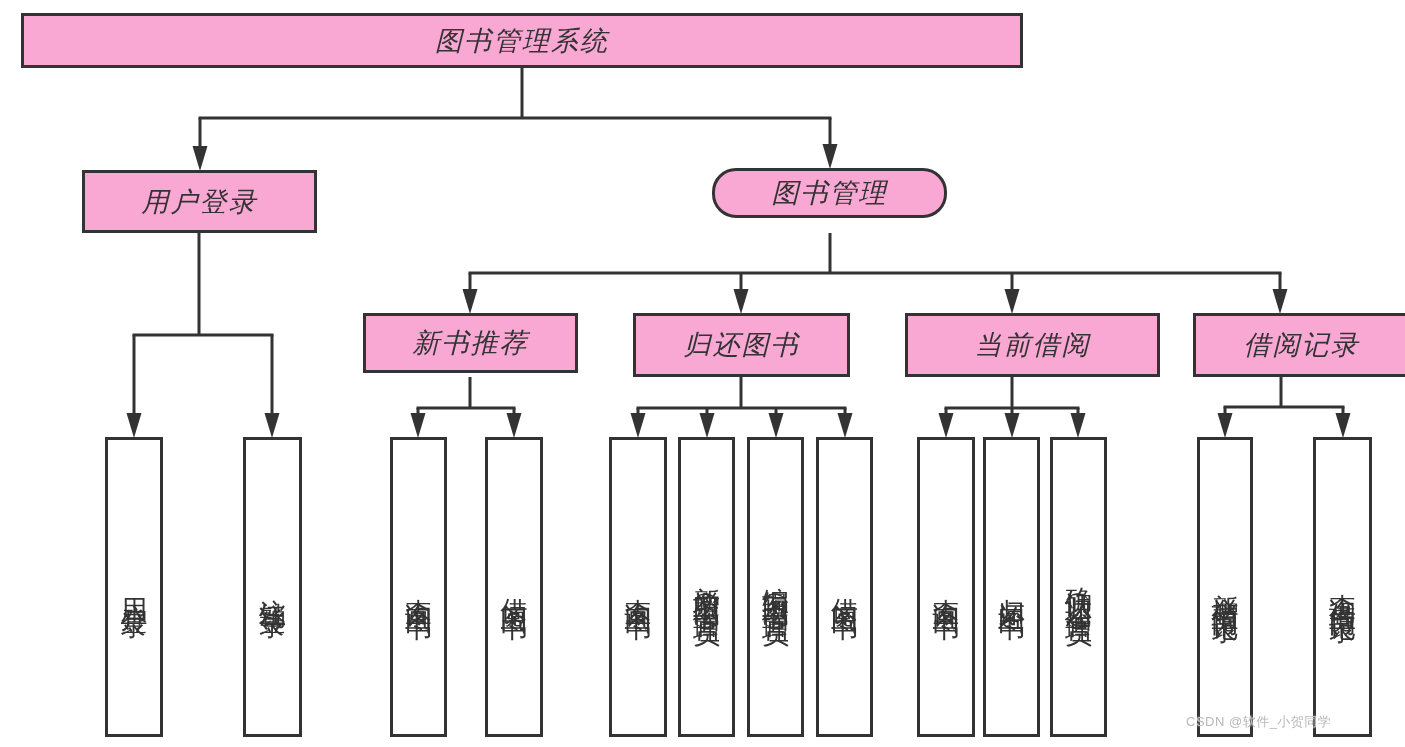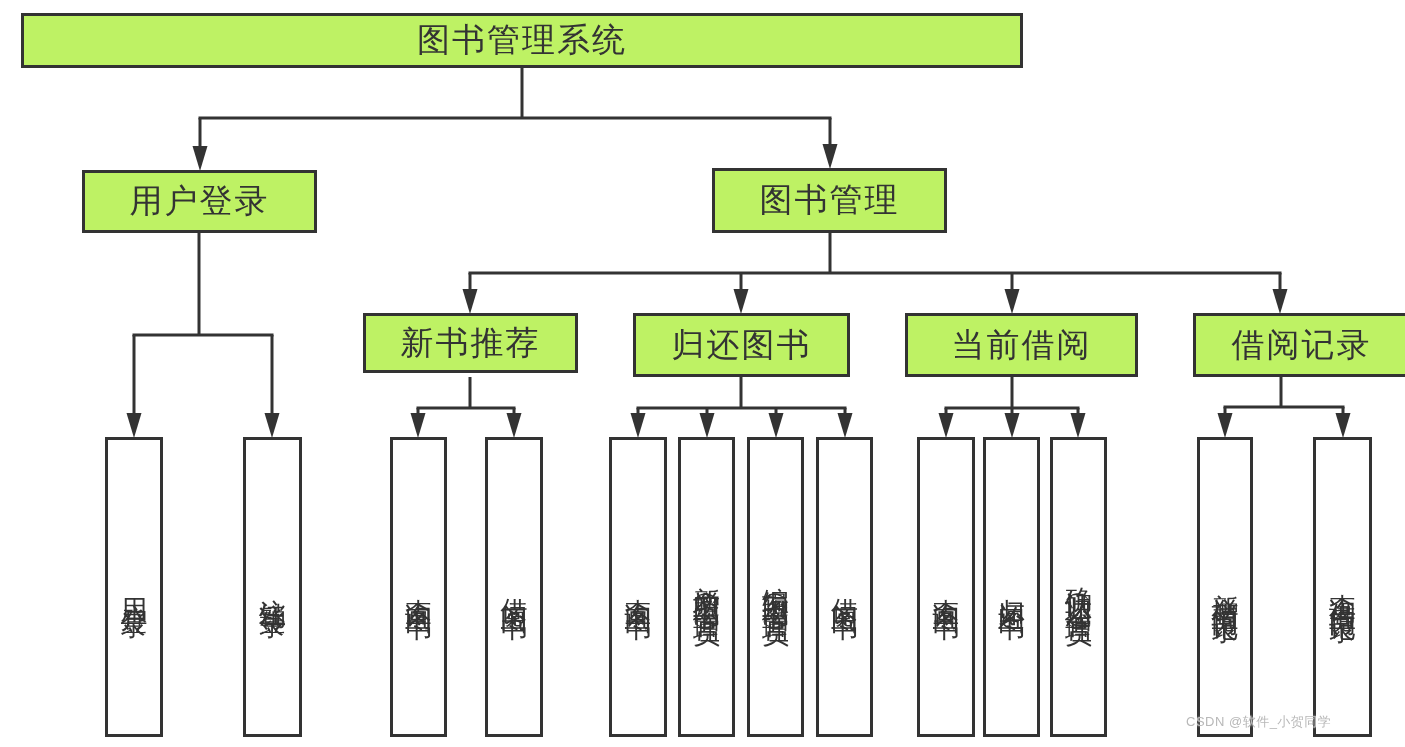--- a/index.html
+++ b/index.html
@@ -19,28 +19,29 @@
     position: absolute;
     left: 0;
     top: 0;
     width: 1405px;
     height: 747px;
   }
   .hbox {
     position: absolute;
     box-sizing: border-box;
     border: 3px solid #333333;
-    background: #bef264;
+    background: #f9a8d4;
     display: flex;
     align-items: center;
     justify-content: center;
-    font-size: 33px;
+    font-size: 27px;
     letter-spacing: 2px;
     color: #333333;
     white-space: nowrap;
+    font-style: italic;
   }
   .vbox {
     position: absolute;
     box-sizing: border-box;
     border: 3px solid #333333;
     background: #ffffff;
     top: 437px;
     height: 300px;
     display: flex;
     align-items: center;
@@ -48,24 +49,24 @@
     writing-mode: vertical-rl;
     text-orientation: mixed;
     font-size: 27px;
     letter-spacing: 5px;
     color: #333333;
     white-space: nowrap;
   }
   
   .b-root    { left: 21px;   top: 13px;  width: 1002px; height: 55px; }
   .b-login   { left: 82px;   top: 170px; width: 235px;  height: 63px; }
-  .b-mgmt    { left: 712px;  top: 168px; width: 235px;  height: 65px; }
+  .b-mgmt    { left: 712px;  top: 168px; width: 235px;  height: 50px; border-radius: 24px; }
   .b-newrec  { left: 363px;  top: 313px; width: 215px;  height: 60px; }
   .b-borrow  { left: 633px;  top: 313px; width: 217px;  height: 64px; }
-  .b-current { left: 905px;  top: 313px; width: 233px;  height: 64px; }
+  .b-current { left: 905px;  top: 313px; width: 255px;  height: 64px; }
   .b-record  { left: 1173px; top: 313px; width: 217px;  height: 64px; margin-left: 20px; }
   
   .l1  { left: 105px;  width: 58px; }
   .l2  { left: 243px;  width: 59px; }
   .l3  { left: 390px;  width: 57px; }
   .l4  { left: 485px;  width: 58px; }
   .l5  { left: 609px;  width: 58px; }
   .l6  { left: 678px;  width: 57px; }
   .l7  { left: 747px;  width: 57px; }
   .l8  { left: 816px;  width: 57px; }

